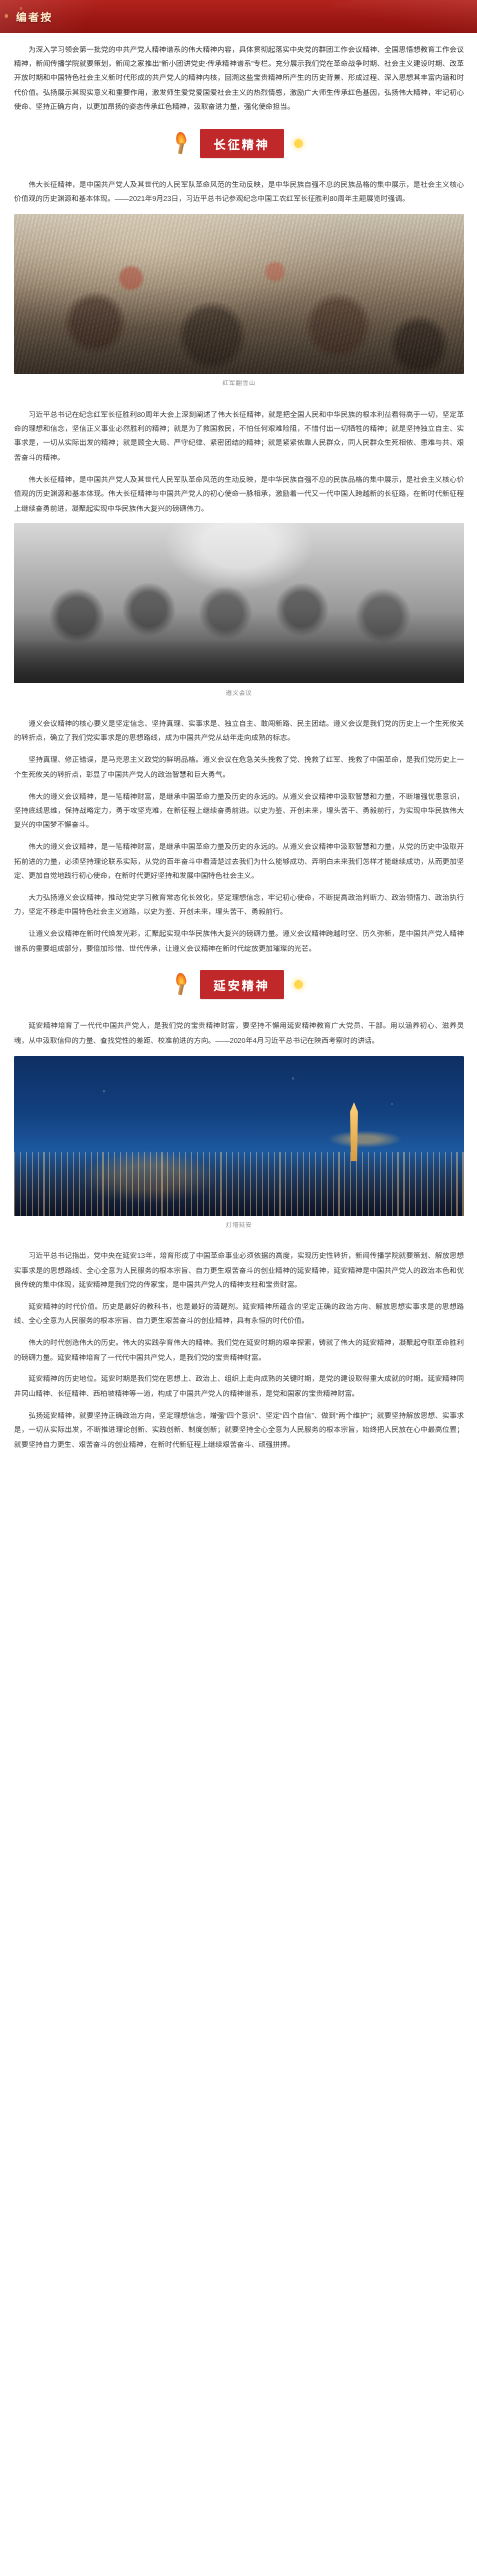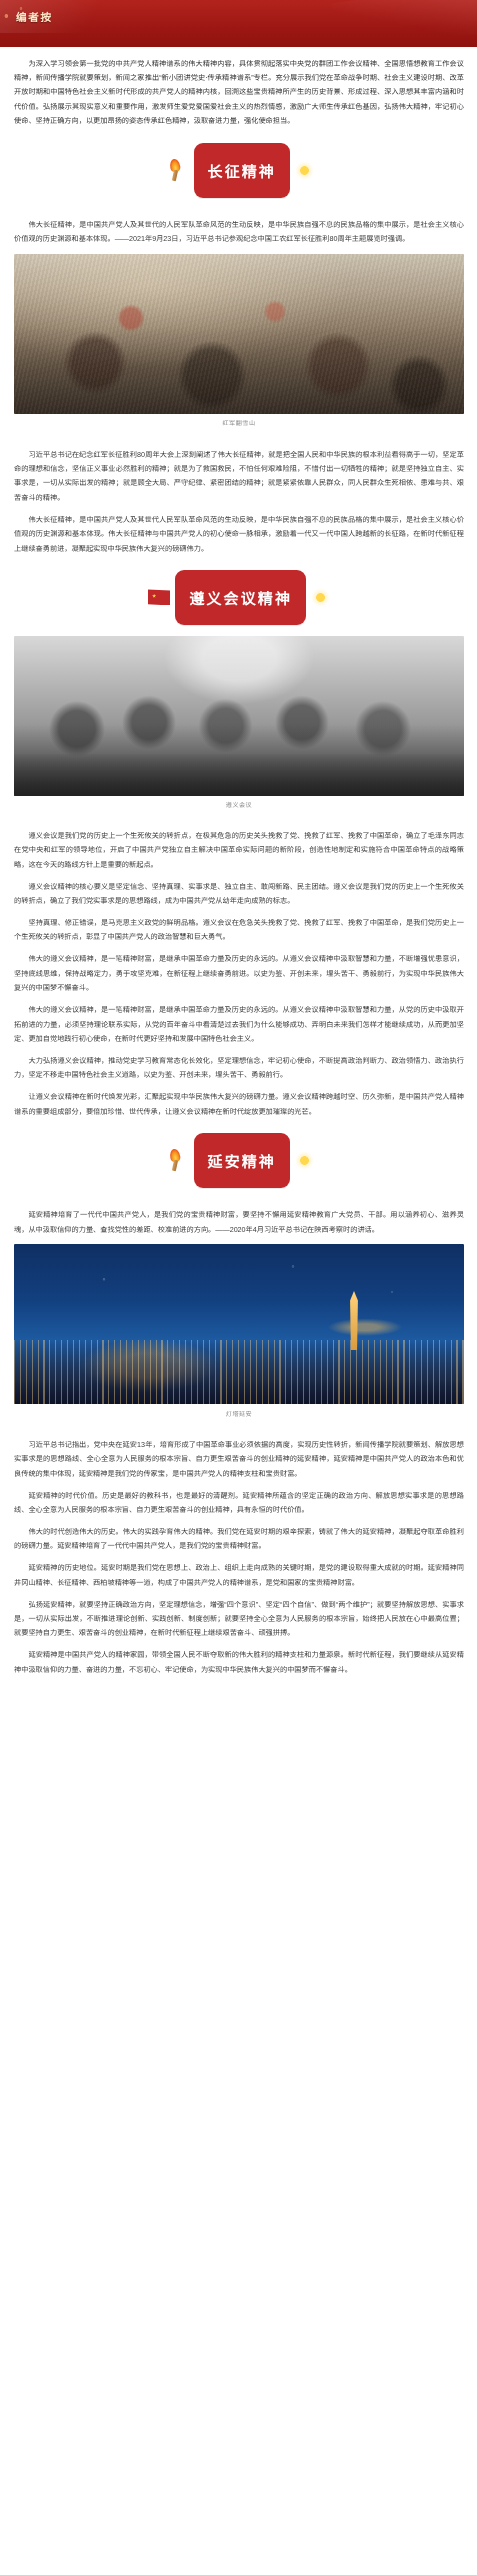--- a/index.html
+++ b/index.html
@@ -15,21 +15,21 @@
   .page {
     width: 478px;
     background: #ffffff;
     position: relative;
     overflow: hidden;
   }
 
   
   .header-banner {
     width: 478px;
-    height: 47px;
+    height: 33px;
     background: linear-gradient(180deg, #b3231d 0%, #9c1713 60%, #8f120f 100%);
     position: relative;
   }
   .header-banner .flag-deco {
     position: absolute;
     left: 0; top: 0;
     width: 128px; height: 33px;
     background:
       radial-gradient(circle at 6.4px 16px, rgba(255,200,120,.55) 0 1.6px, transparent 2.1px),
       radial-gradient(circle at 21px 8.5px, rgba(255,200,120,.35) 0 1.1px, transparent 1.6px),
@@ -113,25 +113,25 @@
     content: "";
     position: absolute;
     left: 4.3px; top: 4.3px;
     width: 4.3px; height: 4.3px;
     background: #ffd84d;
     clip-path: polygon(50% 0%, 61% 35%, 98% 35%, 68% 57%, 79% 91%, 50% 70%, 21% 91%, 32% 57%, 2% 35%, 39% 35%);
   }
   .section-head .label {
     background: #c0282a;
     color: #fff;
-    font-size: 15px;
+    font-size: 12px;
     font-weight: bold;
     letter-spacing: 2.1px;
-    padding: 17px 14px;
-    border-radius: 9px;
+    padding: 6px 14px;
+    border-radius: 1px;
     box-shadow: 0 1.1px 0 rgba(0,0,0,.08);
   }
   .section-head .yellow-burst {
     width: 19px; height: 19px;
     flex: 0 0 auto;
     background: radial-gradient(circle at 50% 50%, #ffd84d 0 30%, rgba(255,216,77,.25) 35%, rgba(255,216,77,0) 70%);
     border-radius: 50%;
     position: relative;
   }
   .section-head .yellow-burst::after {
@@ -288,34 +288,28 @@
   <figure class="photo">
     <div class="photo-frame ph-march"></div>
     <figcaption class="photo-cap">红军翻雪山</figcaption>
   </figure>
 
   <div class="content">
     <p class="para">习近平总书记在纪念红军长征胜利80周年大会上深刻阐述了伟大长征精神，就是把全国人民和中华民族的根本利益看得高于一切，坚定革命的理想和信念，坚信正义事业必然胜利的精神；就是为了救国救民，不怕任何艰难险阻，不惜付出一切牺牲的精神；就是坚持独立自主、实事求是，一切从实际出发的精神；就是顾全大局、严守纪律、紧密团结的精神；就是紧紧依靠人民群众，同人民群众生死相依、患难与共、艰苦奋斗的精神。</p>
     <p class="para">伟大长征精神，是中国共产党人及其世代人民军队革命风范的生动反映，是中华民族自强不息的民族品格的集中展示，是社会主义核心价值观的历史渊源和基本体现。伟大长征精神与中国共产党人的初心使命一脉相承，激励着一代又一代中国人跨越新的长征路，在新时代新征程上继续奋勇前进，凝聚起实现中华民族伟大复兴的磅礴伟力。</p>
   </div>
 
-  <div class="section-head">
-    <div class="flagband"></div>
-    <div class="label">遵义会议精神</div>
-    <div class="yellow-burst"></div>
-  </div>
 
 
   <figure class="photo">
     <div class="photo-frame ph-zunyi"></div>
     <figcaption class="photo-cap">遵义会议</figcaption>
   </figure>
 
   <div class="content">
-    <p class="para">遵义会议是我们党的历史上一个生死攸关的转折点，在极其危急的历史关头挽救了党、挽救了红军、挽救了中国革命，确立了毛泽东同志在党中央和红军的领导地位，开启了中国共产党独立自主解决中国革命实际问题的新阶段，创造性地制定和实施符合中国革命特点的战略策略，这在今天的路线方针上是重要的新起点。</p>
     <p class="para">遵义会议精神的核心要义是坚定信念、坚持真理、实事求是、独立自主、敢闯新路、民主团结。遵义会议是我们党的历史上一个生死攸关的转折点，确立了我们党实事求是的思想路线，成为中国共产党从幼年走向成熟的标志。</p>
     <p class="para">坚持真理、修正错误，是马克思主义政党的鲜明品格。遵义会议在危急关头挽救了党、挽救了红军、挽救了中国革命，是我们党历史上一个生死攸关的转折点，彰显了中国共产党人的政治智慧和巨大勇气。</p>
     <p class="para">伟大的遵义会议精神，是一笔精神财富，是继承中国革命力量及历史的永远的。从遵义会议精神中汲取智慧和力量，不断增强忧患意识，坚持底线思维，保持战略定力，勇于攻坚克难，在新征程上继续奋勇前进。以史为鉴、开创未来，埋头苦干、勇毅前行，为实现中华民族伟大复兴的中国梦不懈奋斗。</p>
     <p class="para">伟大的遵义会议精神，是一笔精神财富，是继承中国革命力量及历史的永远的。从遵义会议精神中汲取智慧和力量，从党的历史中汲取开拓前进的力量，必须坚持理论联系实际，从党的百年奋斗中看清楚过去我们为什么能够成功、弄明白未来我们怎样才能继续成功，从而更加坚定、更加自觉地践行初心使命，在新时代更好坚持和发展中国特色社会主义。</p>
     <p class="para">大力弘扬遵义会议精神，推动党史学习教育常态化长效化，坚定理想信念，牢记初心使命，不断提高政治判断力、政治领悟力、政治执行力，坚定不移走中国特色社会主义道路，以史为鉴、开创未来，埋头苦干、勇毅前行。</p>
     <p class="para">让遵义会议精神在新时代焕发光彩，汇聚起实现中华民族伟大复兴的磅礴力量。遵义会议精神跨越时空、历久弥新，是中国共产党人精神谱系的重要组成部分，要倍加珍惜、世代传承，让遵义会议精神在新时代绽放更加璀璨的光芒。</p>
   </div>
 
   <div class="section-head">
     <div class="torch">
@@ -336,18 +330,17 @@
     </div>
     <figcaption class="photo-cap">灯塔延安</figcaption>
   </figure>
 
   <div class="content">
     <p class="para">习近平总书记指出，党中央在延安13年，培育形成了中国革命事业必须依据的高度，实现历史性转折，新闻传播学院就要策划、解放思想实事求是的思想路线、全心全意为人民服务的根本宗旨、自力更生艰苦奋斗的创业精神的延安精神，延安精神是中国共产党人的政治本色和优良传统的集中体现，延安精神是我们党的传家宝，是中国共产党人的精神支柱和宝贵财富。</p>
     <p class="para">延安精神的时代价值。历史是最好的教科书，也是最好的清醒剂。延安精神所蕴含的坚定正确的政治方向、解放思想实事求是的思想路线、全心全意为人民服务的根本宗旨、自力更生艰苦奋斗的创业精神，具有永恒的时代价值。</p>
     <p class="para">伟大的时代创造伟大的历史。伟大的实践孕育伟大的精神。我们党在延安时期的艰辛探索，铸就了伟大的延安精神，凝聚起夺取革命胜利的磅礴力量。延安精神培育了一代代中国共产党人，是我们党的宝贵精神财富。</p>
     <p class="para">延安精神的历史地位。延安时期是我们党在思想上、政治上、组织上走向成熟的关键时期，是党的建设取得重大成就的时期。延安精神同井冈山精神、长征精神、西柏坡精神等一道，构成了中国共产党人的精神谱系，是党和国家的宝贵精神财富。</p>
     <p class="para">弘扬延安精神，就要坚持正确政治方向，坚定理想信念，增强“四个意识”、坚定“四个自信”、做到“两个维护”；就要坚持解放思想、实事求是，一切从实际出发，不断推进理论创新、实践创新、制度创新；就要坚持全心全意为人民服务的根本宗旨，始终把人民放在心中最高位置；就要坚持自力更生、艰苦奋斗的创业精神，在新时代新征程上继续艰苦奋斗、顽强拼搏。</p>
-    <p class="para">延安精神是中国共产党人的精神家园，带领全国人民不断夺取新的伟大胜利的精神支柱和力量源泉。新时代新征程，我们要继续从延安精神中汲取信仰的力量、奋进的力量，不忘初心、牢记使命，为实现中华民族伟大复兴的中国梦而不懈奋斗。</p>
   </div>
 
   <div class="bottom-pad"></div>
 </div>
 
 
 </body></html>

